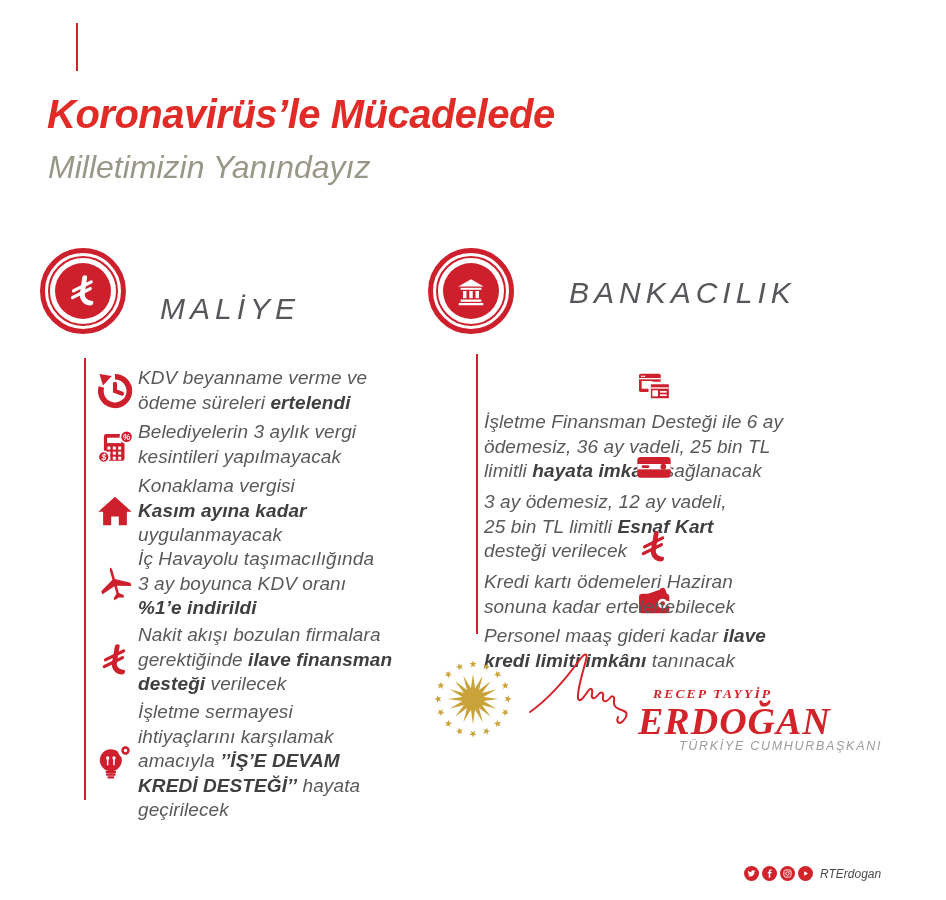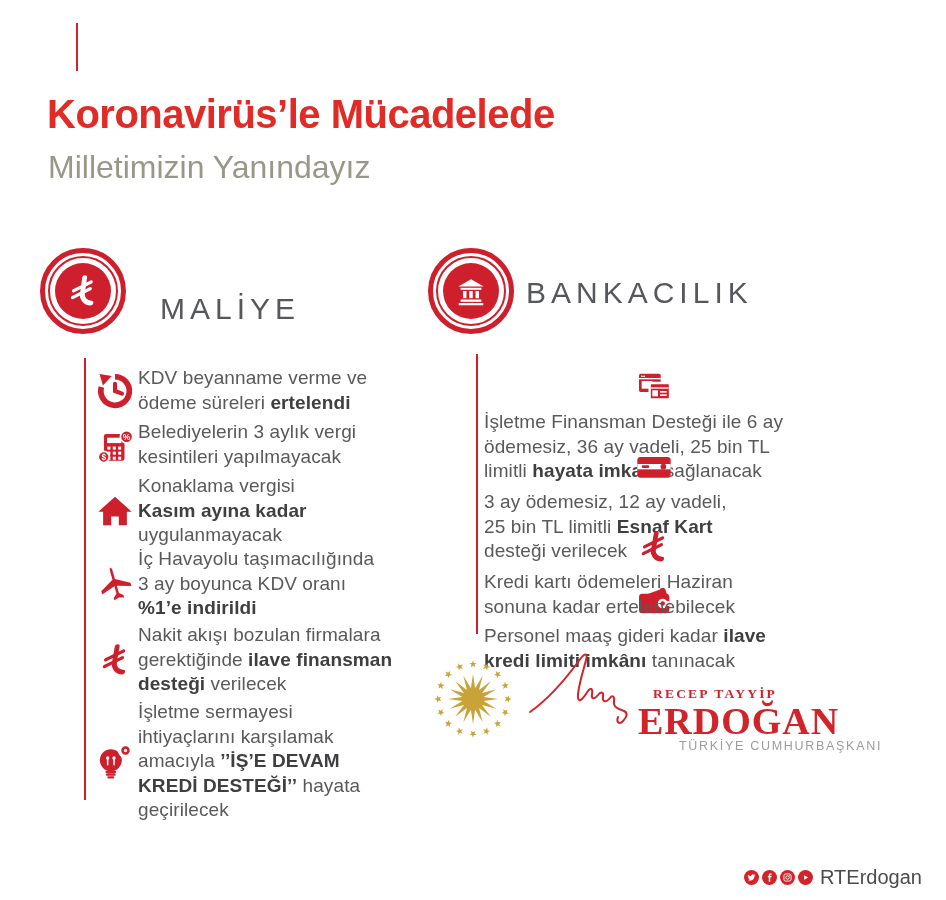--- a/index.html
+++ b/index.html
@@ -1,32 +1,32 @@
 <!DOCTYPE html>
 <html><head>
 <meta charset="utf-8">
 <style>
   html,body { margin:0; padding:0; background:#ffffff; }
   .canvas {
     position:relative; width:946px; height:900px; background:#ffffff; overflow:hidden;
-    font-family:"Liberation Sans","DejaVu Sans",sans-serif; -webkit-font-smoothing:antialiased;
+    font-family:"Liberation Sans","DejaVu Sans",sans-serif;font-style:italic; -webkit-font-smoothing:antialiased;
   }
   .tick { position:absolute; left:76px; top:23px; width:2px; height:48px; background:#d2232a; }
   .title { position:absolute; left:47px; top:92px; font-size:40px; font-weight:700; color:#e02b26; letter-spacing:-0.5px; }
   .subtitle { position:absolute; left:48px; top:149px; font-size:32px; font-weight:400; color:#999788; }
 
   .badge { position:absolute; width:86px; height:86px; border:5px solid #cd1f2c; border-radius:50%;
            box-sizing:border-box; display:flex; align-items:center; justify-content:center; }
   .badge .ring2 { width:70px; height:70px; border:2px solid #cd1f2c; border-radius:50%;
                   box-sizing:border-box; display:flex; align-items:center; justify-content:center; }
   .badge .core { width:56px; height:56px; background:#cd1f2c; border-radius:50%;
                  display:flex; align-items:center; justify-content:center; }
   .b-maliye { left:40px; top:248px; } .b-bank { left:428px; top:248px; }
   .sec-label { position:absolute; top:276px; font-size:30px; letter-spacing:5px; color:#56575b; }
-  .l-maliye { left:160px;margin-top:16px; } .l-bank { left:526px; }
+  .l-maliye { left:160px;margin-top:16px; } .l-bank { left:569px; }
 
   .rail { position:absolute; width:2px; background:#cd1f2c; }
   .rail-l { left:84px; top:358px; height:442px; }
   .rail-r { left:476px; top:354px; height:280px; }
 
   .item { position:absolute; display:flex; }
   .item .ic { flex:0 0 46px; display:flex; justify-content:center; align-items:center; }
   .item .tx { white-space:pre-line; font-size:19px; line-height:24.5px; color:#59595b; letter-spacing:0.1px; }
   .item .tx b { color:#3f3f41; }
   .col-l { left:92px; } .col-l .tx { width:268px; }
@@ -38,21 +38,21 @@
   .sig  { position:absolute; left:528px; top:650px; }
   .n-top  { position:absolute; left:653px; top:686px; font-family:"Liberation Serif",serif; font-weight:700;
             font-size:13.5px; letter-spacing:2.2px; color:#d2232a; }
   .n-main { position:absolute; left:638px; top:699px; font-family:"Liberation Serif",serif; font-weight:700;
             font-size:38px; letter-spacing:1px; color:#d2232a; }
   .n-sub  { position:absolute; left:679px; top:739px; font-size:12.5px; letter-spacing:1.7px; color:#9c9c9b; }
 
   .social { position:absolute; left:744px; top:866px; display:flex; align-items:center; gap:3px; }
   .soc { width:15px; height:15px; border-radius:50%; background:#d2232a;
          display:flex; align-items:center; justify-content:center; }
-  .handle { font-size:20px; color:#4b4b4d; margin-left:4px; }
+  .handle { font-size:12px; color:#4b4b4d; margin-left:4px; }
 </style>
 </head>
 <body>
 
 <div class="canvas">
 
   <div class="tick"></div>
   <div class="title">Koronavirüs’le Mücadelede</div>
   <div class="subtitle">Milletimizin Yanındayız</div>
 

